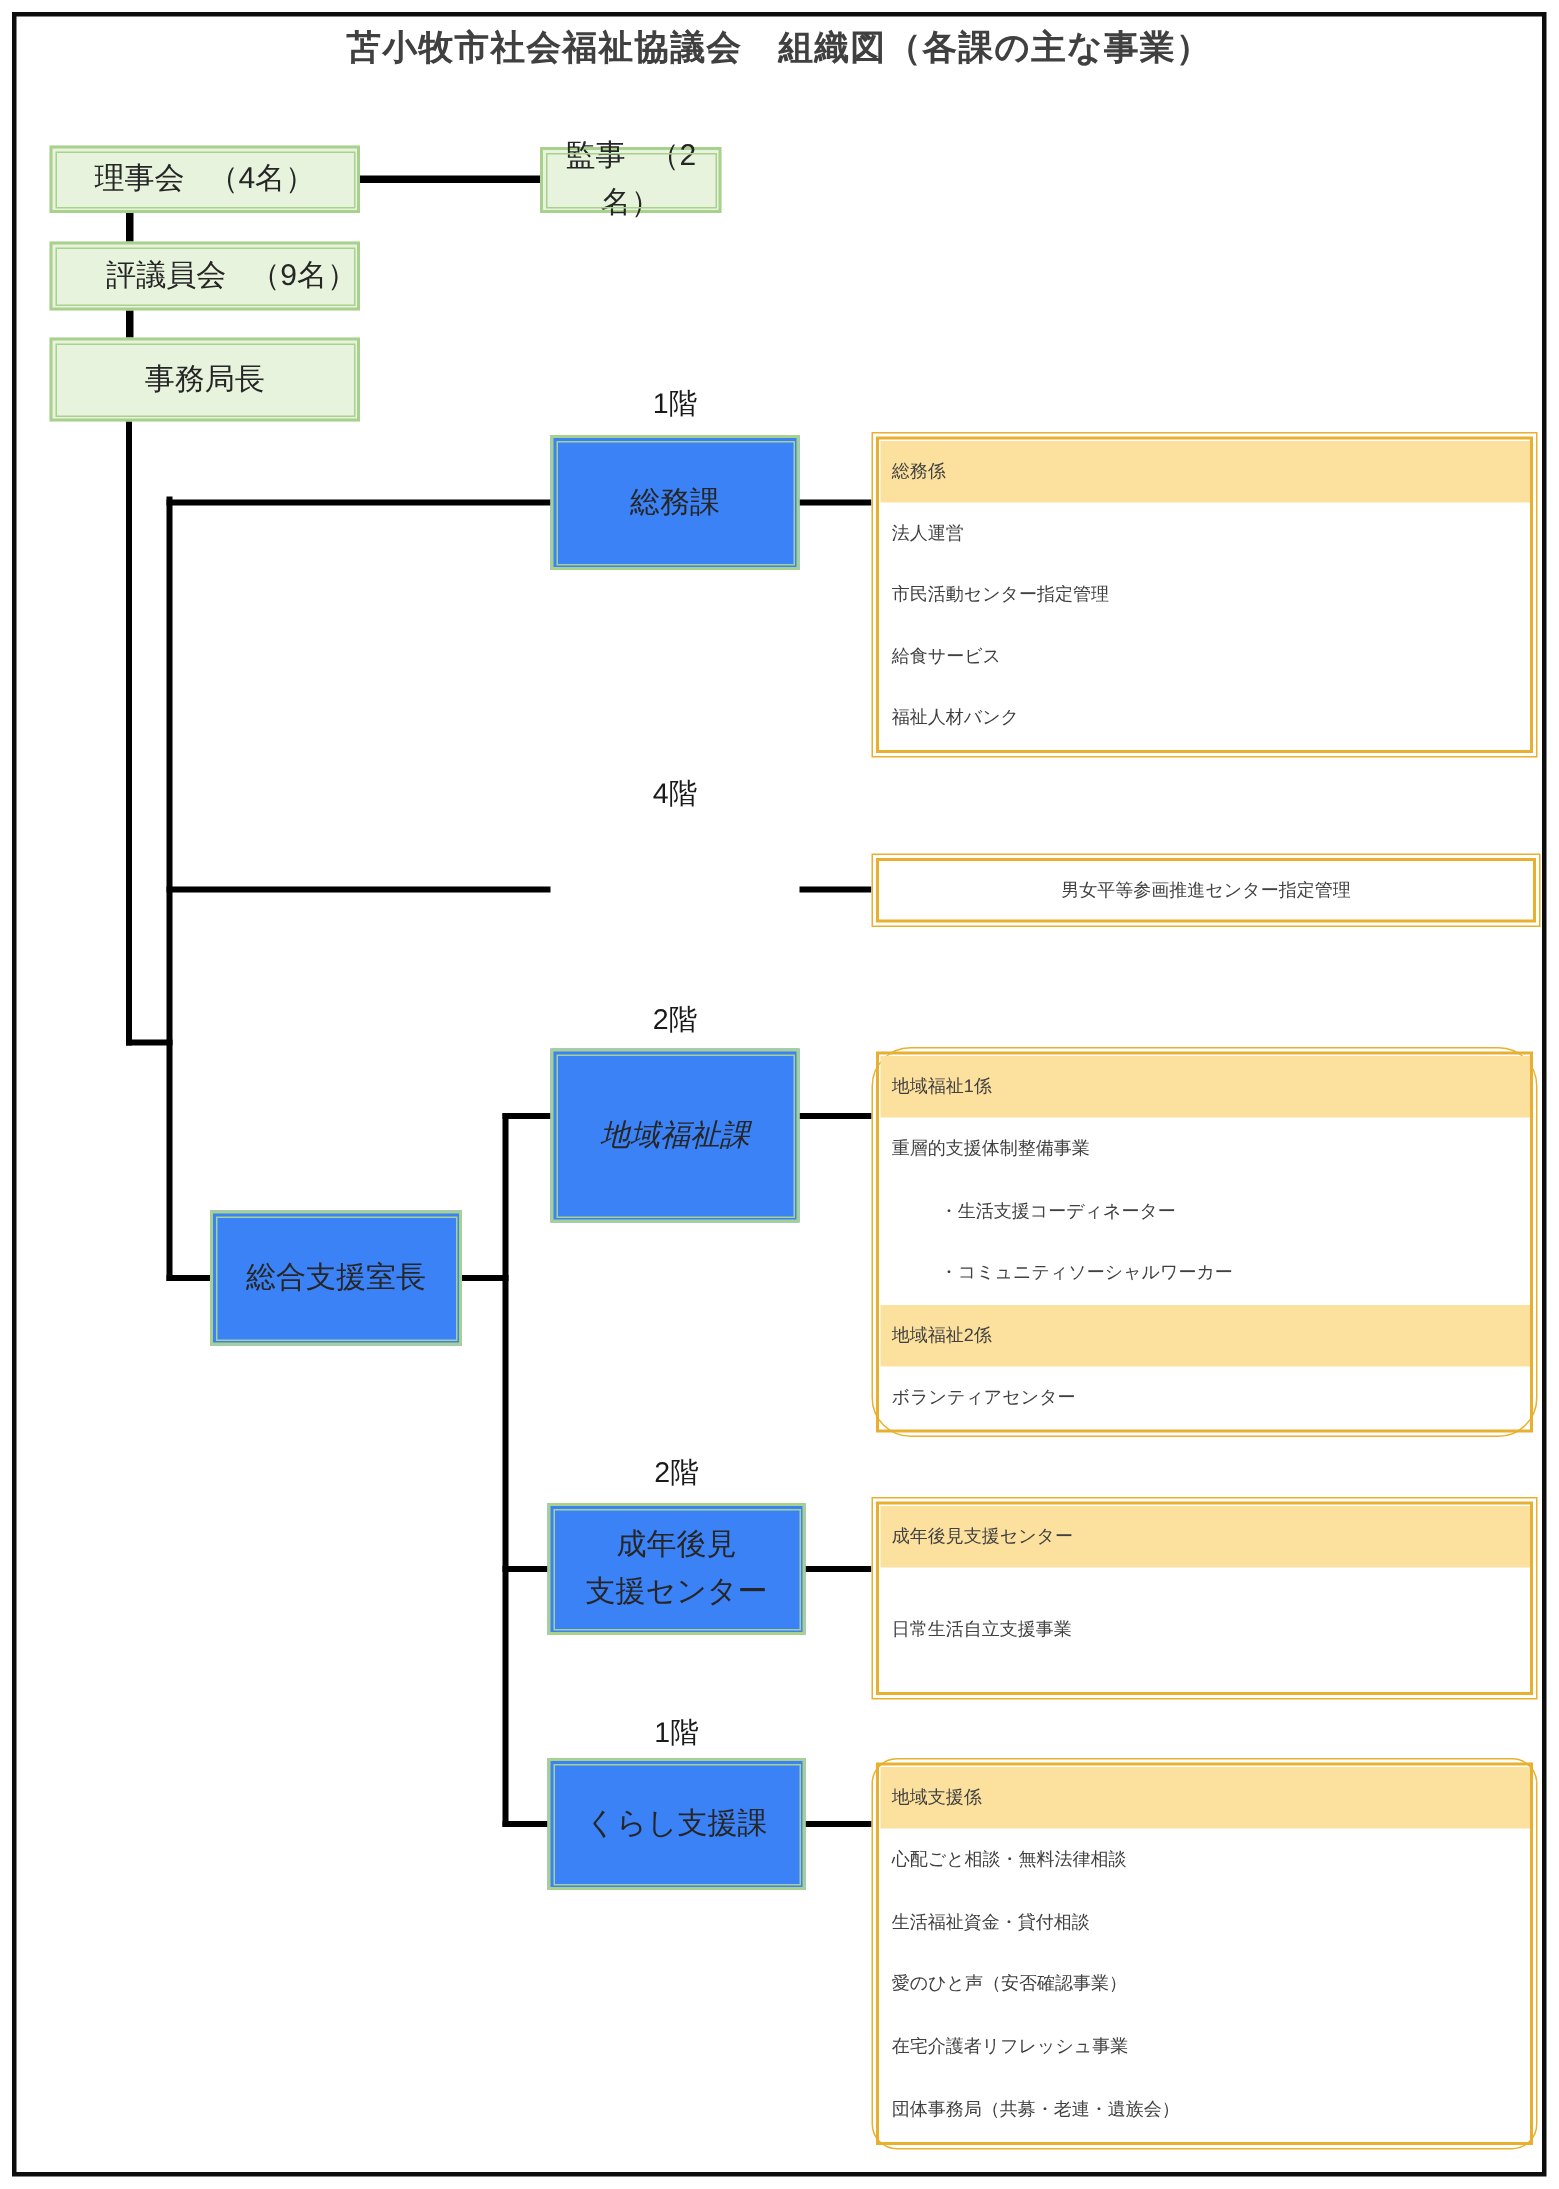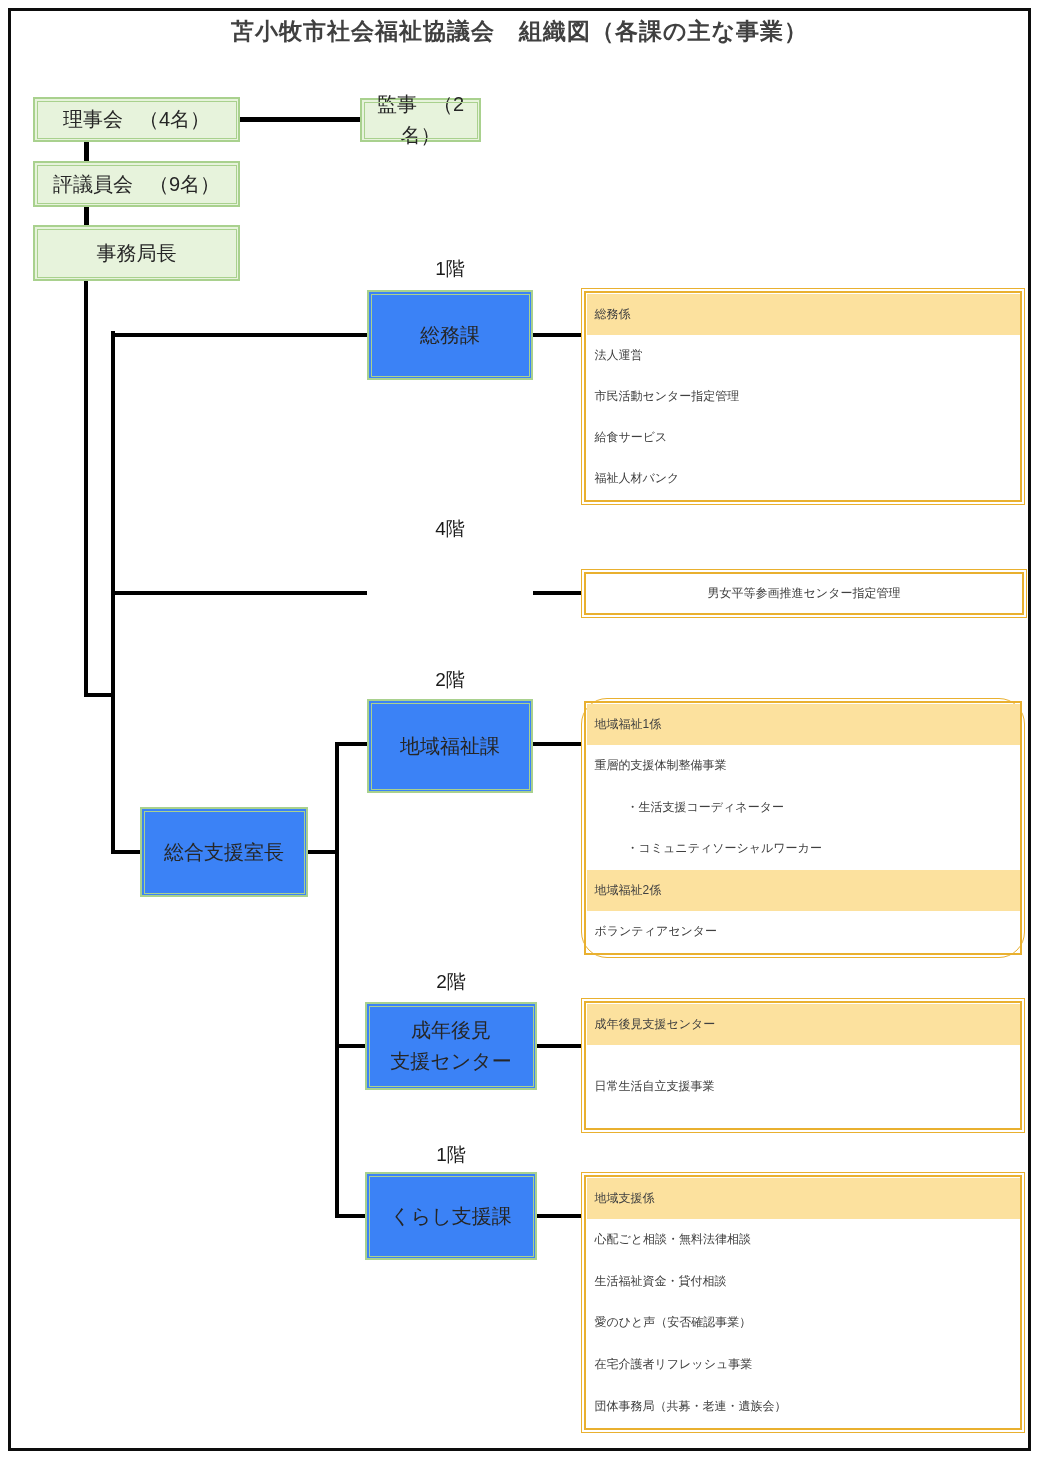--- a/index.html
+++ b/index.html
@@ -62,36 +62,36 @@
   <div class="ln" style="left:537px;top:1044px;width:44px;height:4px;"></div>
   <div class="ln" style="left:335px;top:1214px;width:30px;height:4px;"></div>
   <div class="ln" style="left:537px;top:1214px;width:44px;height:4px;"></div>
 
   <div class="gbox gfill" style="left:33px;top:97px;width:207px;height:45px;">
     <div><span>理事会</span><span class="cnt">（4名）</span></div>
   </div>
   <div class="gbox gfill" style="left:360px;top:98px;width:121px;height:44px;justify-content:center;">
     <div><span>監事</span><span class="cnt">（2名）</span></div>
   </div>
-  <div class="gbox gfill" style="left:33px;top:161px;width:207px;height:46px;">
+  <div class="gbox gfill" style="left:33px;top:161px;width:207px;height:46px;align-items:flex-end;">
     <div><span>評議員会</span><span class="cnt">（9名）</span></div>
   </div>
   <div class="gbox gfill" style="left:33px;top:225px;width:207px;height:56px;text-align:center;">
     <div>事務局長</div>
   </div>
 
   <div class="floor" style="left:380px;top:256px;">1階</div>
   <div class="gbox wfill" style="left:367px;top:290px;width:166px;height:90px;">
     <div>総務課</div>
   </div>
 
   <div class="floor" style="left:380px;top:516px;">4階</div>
 
   <div class="floor" style="left:380px;top:667px;">2階</div>
-  <div class="gbox wfill" style="left:367px;top:699px;width:166px;height:94px;">
+  <div class="gbox wfill" style="left:367px;top:699px;width:166px;height:116px;font-style:italic;">
     <div>地域福祉課</div>
   </div>
 
   <div class="gbox wfill" style="left:140px;top:807px;width:168px;height:90px;">
     <div>総合支援室長</div>
   </div>
 
   <div class="floor" style="left:381px;top:969px;">2階</div>
   <div class="gbox wfill" style="left:365px;top:1002px;width:172px;height:88px;">
     <div>成年後見</div>
@@ -130,21 +130,21 @@
     </div>
   </div>
 
   <div class="ybox" style="left:581px;top:998px;width:444px;height:135px;">
     <div class="yinner">
       <div class="yrow hdr">成年後見支援センター</div>
       <div class="yrow item">日常生活自立支援事業</div>
     </div>
   </div>
 
-  <div class="ybox" style="left:581px;top:1172px;width:444px;height:261px;">
+  <div class="ybox" style="left:581px;top:1172px;width:444px;height:261px;border-radius:17px;">
     <div class="yinner">
       <div class="yrow hdr">地域支援係</div>
       <div class="yrow item">心配ごと相談・無料法律相談</div>
       <div class="yrow item">生活福祉資金・貸付相談</div>
       <div class="yrow item">愛のひと声（安否確認事業）</div>
       <div class="yrow item">在宅介護者リフレッシュ事業</div>
       <div class="yrow item">団体事務局（共募・老連・遺族会）</div>
     </div>
   </div>
 

